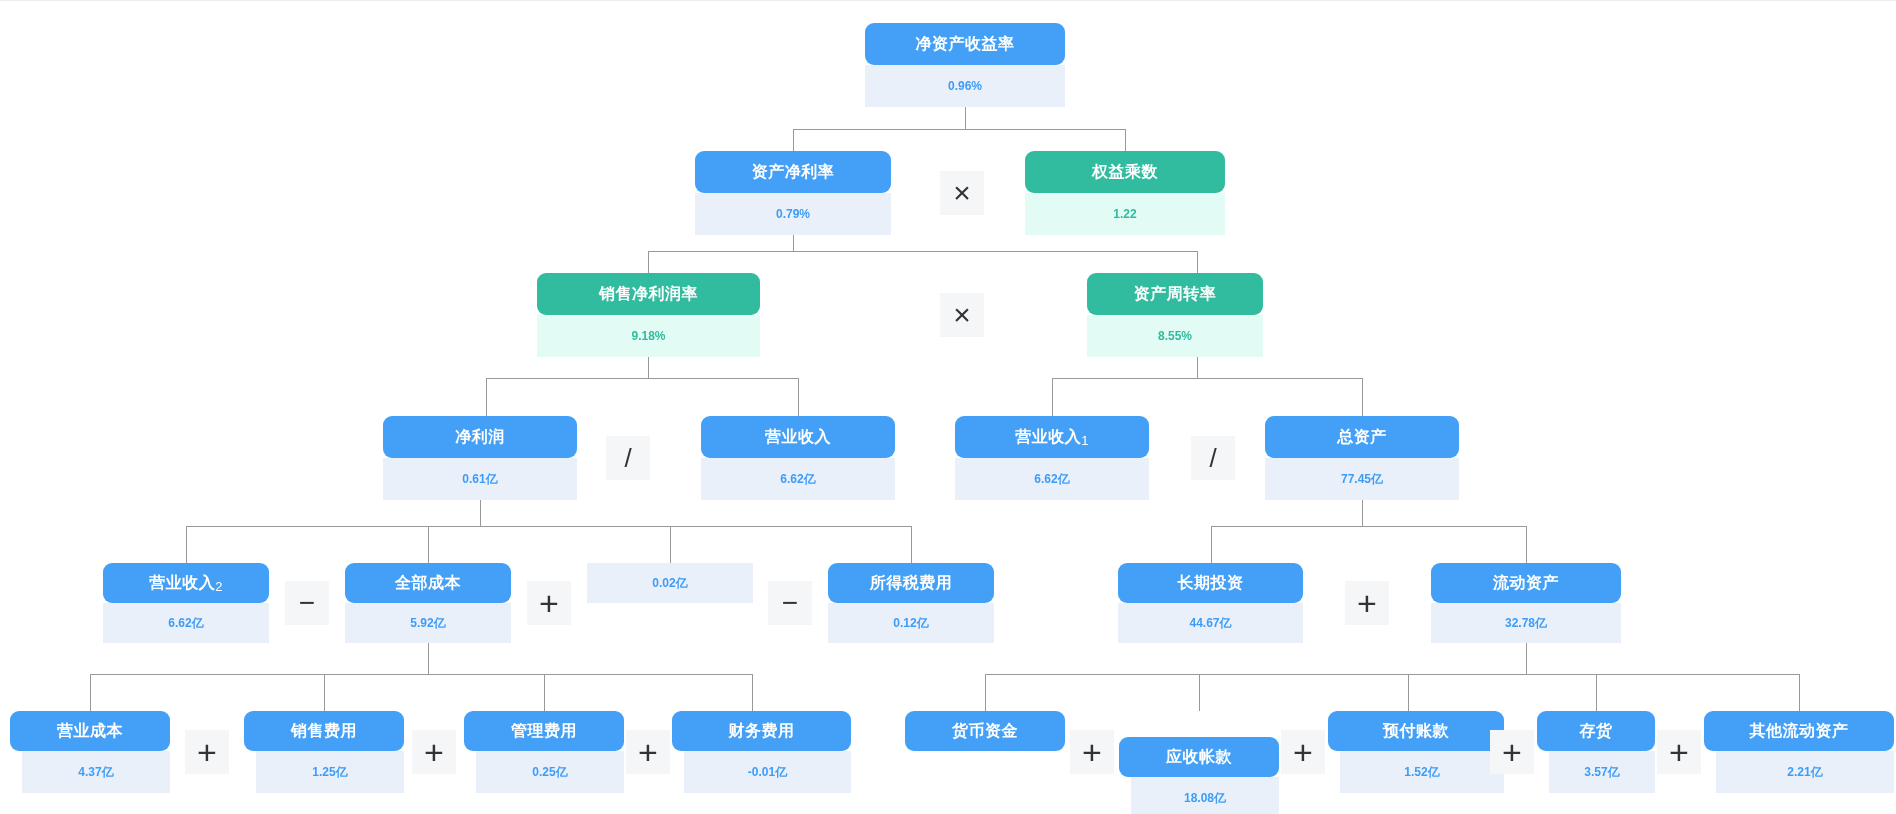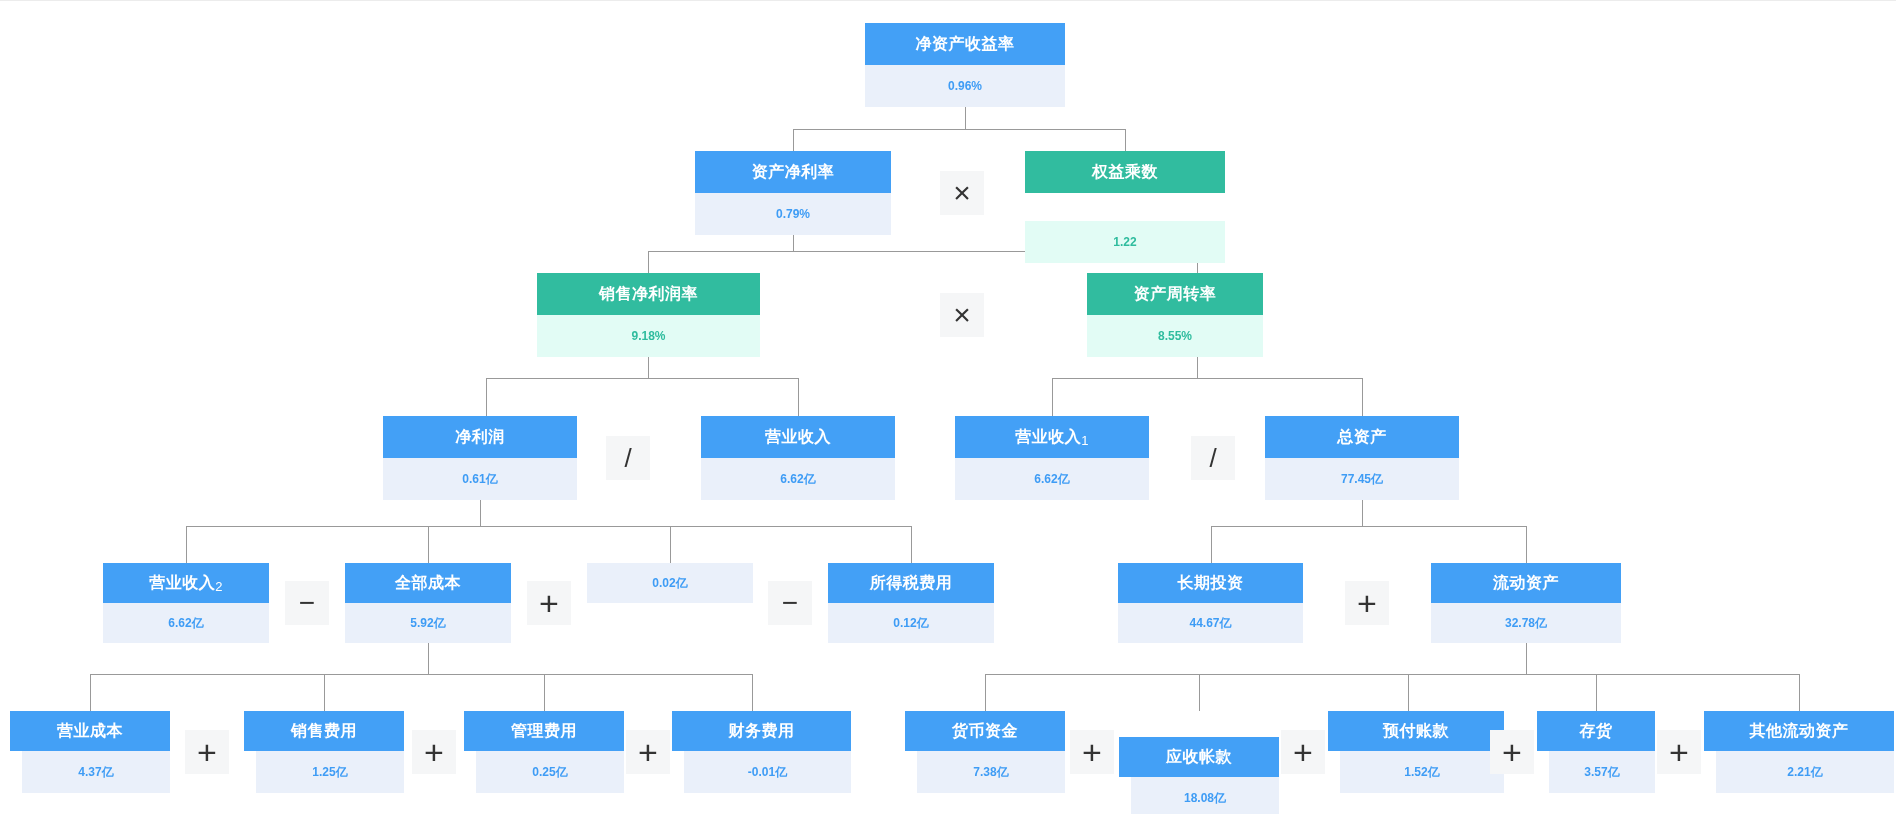--- a/index.html
+++ b/index.html
@@ -1,30 +1,30 @@
 <!DOCTYPE html>
 <html><head>
 <meta charset="utf-8">
 <style>
   html,body{margin:0;padding:0;background:#fff;}
   body{font-family:"Liberation Sans","DejaVu Sans",sans-serif;}
   #stage{position:relative;width:1896px;height:814px;background:#ffffff;overflow:hidden;border-top:1px solid #ececec;}
   #wires{position:absolute;left:0;top:0;z-index:1;}
   .node{position:absolute;z-index:2;box-shadow:0 0 0 0 transparent;}
-  .node .hd{display:flex;align-items:center;justify-content:center;color:#ffffff;font-weight:bold;font-size:16px;letter-spacing:.5px;white-space:nowrap;}
+  .node .hd{display:flex;align-items:center;justify-content:center;color:#ffffff;font-weight:bold;font-size:16px;letter-spacing:.5px;white-space:nowrap;border-radius:9px;}
   .node .val{display:flex;align-items:center;justify-content:center;font-weight:bold;font-size:12px;white-space:nowrap;}
   .blue .hd{background:#43a0f6;}
   .blue .val{background:#eaf0fa;color:#3e9cf5;}
   .green .hd{background:#31bc9f;align-items:center;}
   .green .val{background:#e2fcf5;color:#2fbc9e;}
   .r14 .hd,.r14 .val{height:42px;}
   .r5 .hd,.r5 .val{height:40px;}
   .r6 .hd{height:40px;}
   .r6 .val{height:42px;margin-left:12px;}
-  .val.small{font-size:12px;margin-top:28px;}
+  .val.small{font-size:12px;}
   .sfx{font-size:13px;font-weight:normal;margin-top:6px;}
   .op{position:absolute;z-index:2;width:44px;height:44px;background:#f5f6f7;color:#333;display:flex;align-items:center;justify-content:center;line-height:1;}
   .op.mul{font-size:30px;}
   .op.div{font-size:26px;}
   .op.minus{font-size:28px;}
   .op.plus{font-size:34px;font-weight:300;}
 </style>
 </head>
 <body>
 
@@ -193,21 +193,20 @@
     <div class="hd">
         <span>财务费用</span>
       </div>
     <div class="val">-0.01亿</div>
   </div>
 
   <div class="node blue r6" style="left:905px;top:710px;width:160px">
     <div class="hd">
         <span>货币资金</span>
       </div>
-    <div class="val">7.38亿</div>
   </div>
   <div class="op plus" style="left:1070px;top:729px">
       <span>+</span>
     </div>
   <div class="node blue r6" style="left:1119px;top:736px;width:160px">
     <div class="hd">
         <span>应收帐款</span>
       </div>
     <div class="val">18.08亿</div>
   </div>

